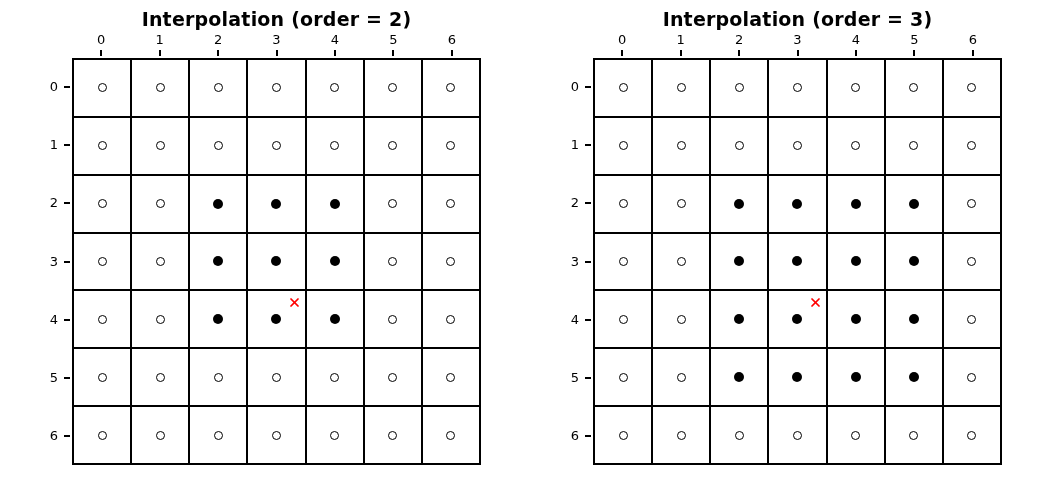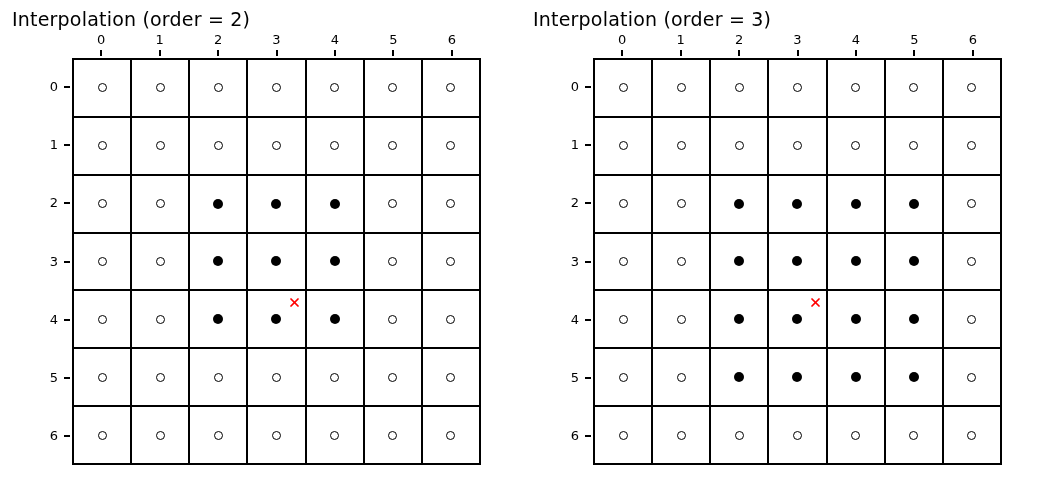--- a/index.html
+++ b/index.html
@@ -20,22 +20,23 @@
     top: 58px;
     width: 409px;
     height: 407px;
   }
   .plot-title {
     position: absolute;
     top: -50px;
     left: -60px;
     right: -60px;
     height: 24px;
+    text-align: center;
     font-size: 19px;
-    font-weight: normal;
+    font-weight: bold;
     color: #000000;
     letter-spacing: 0.2px;
     white-space: nowrap;
   }
   .grid {
     position: absolute;
     inset: 0;
     background: #000000;
     display: grid;
     grid-template-columns: repeat(7, 1fr);

